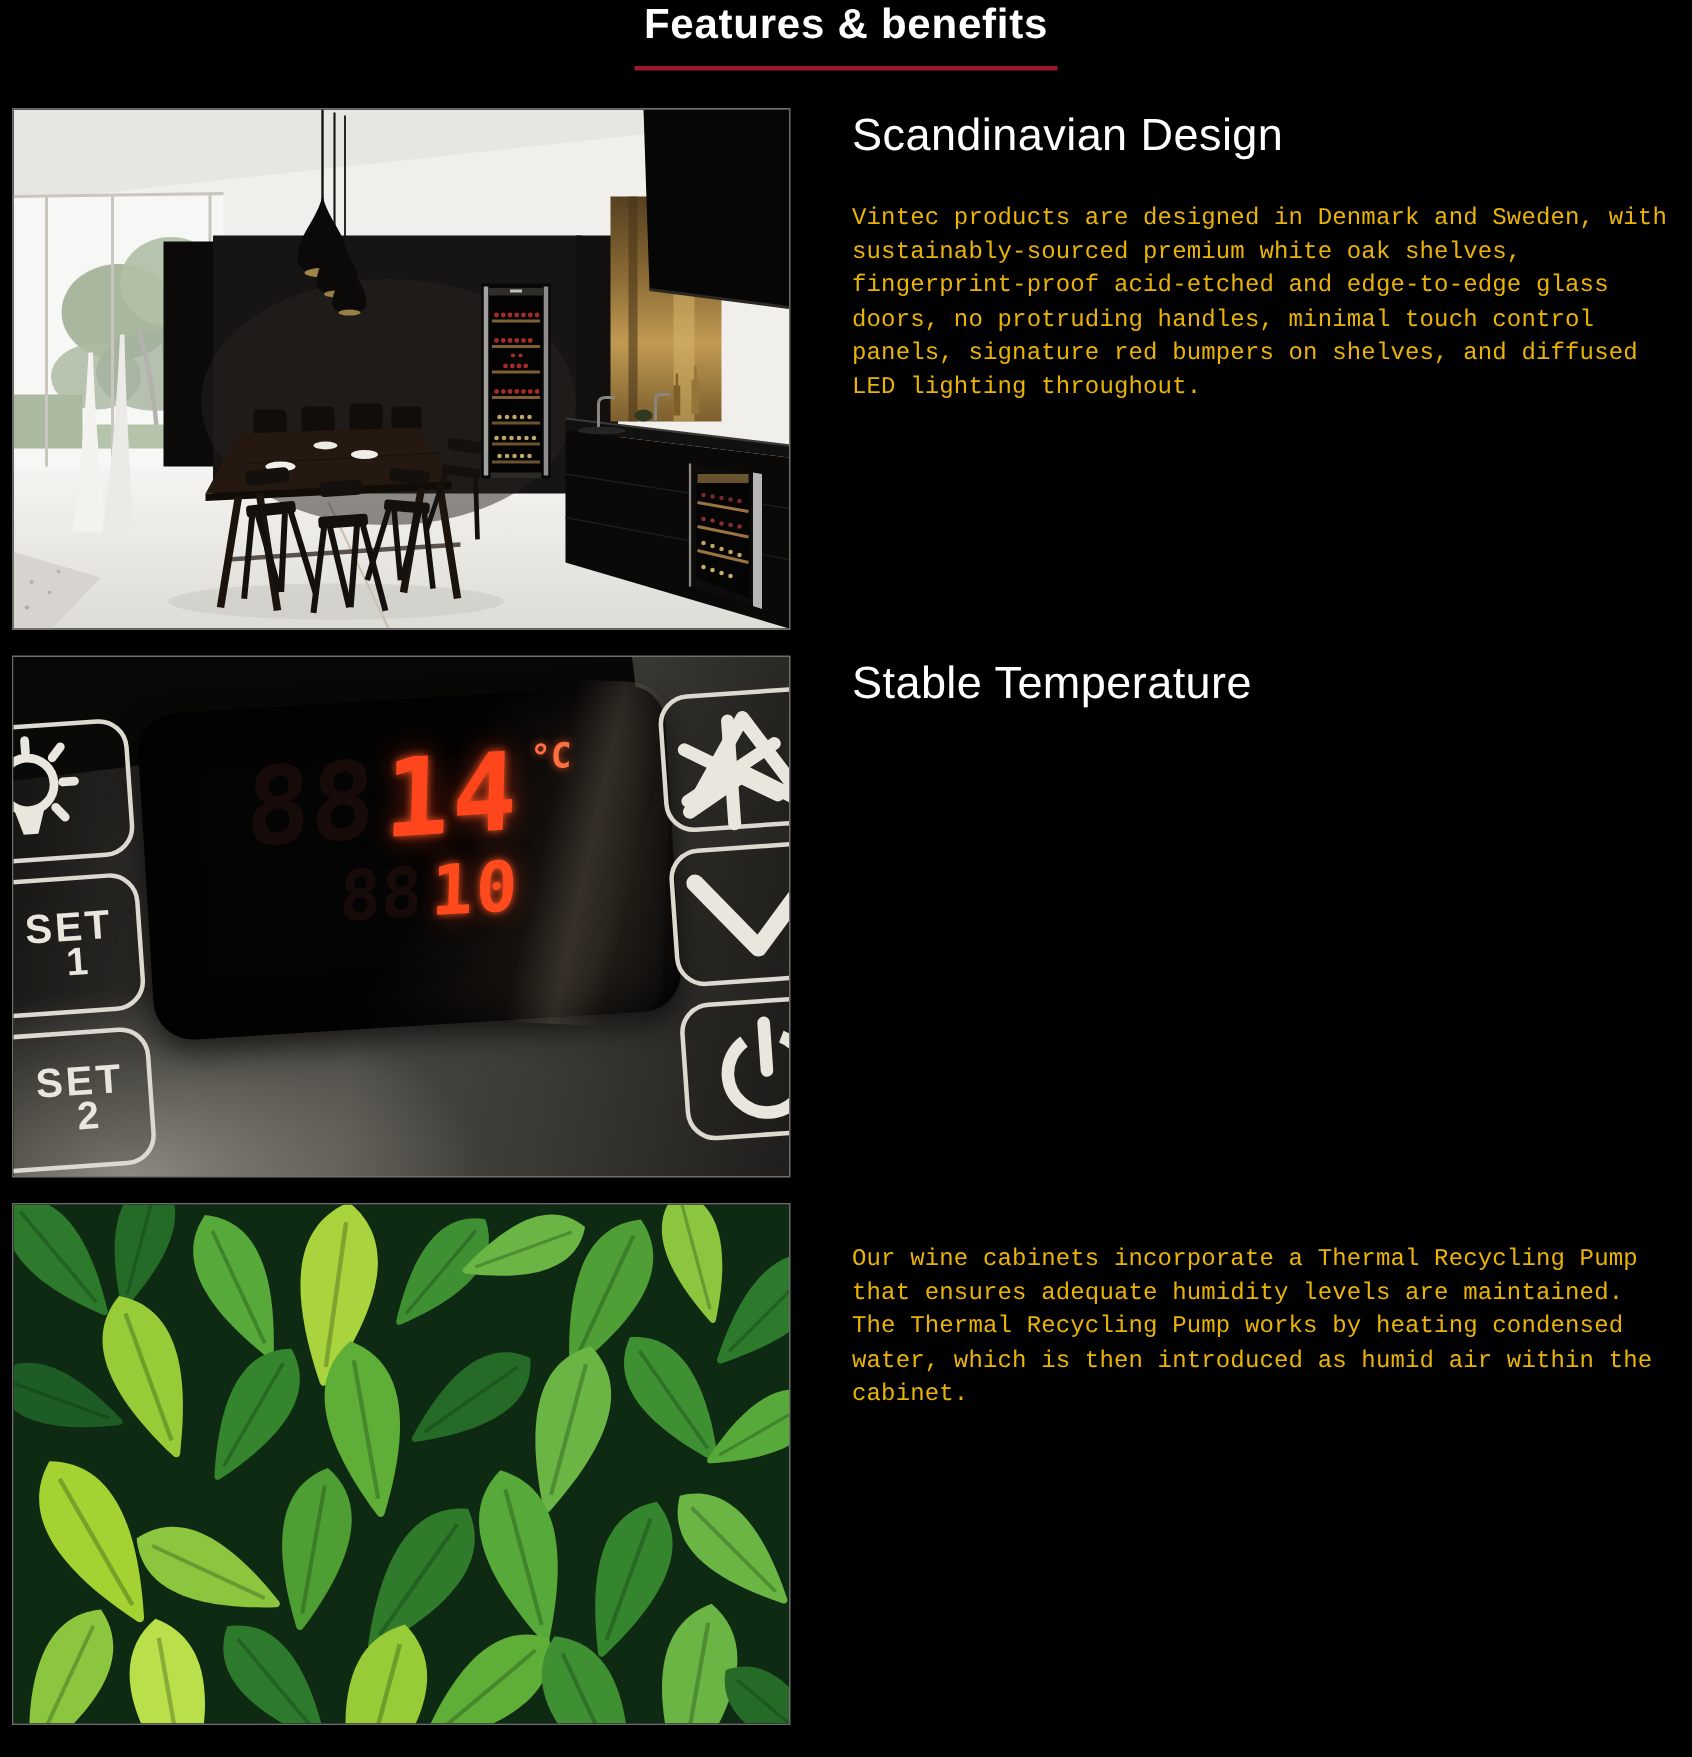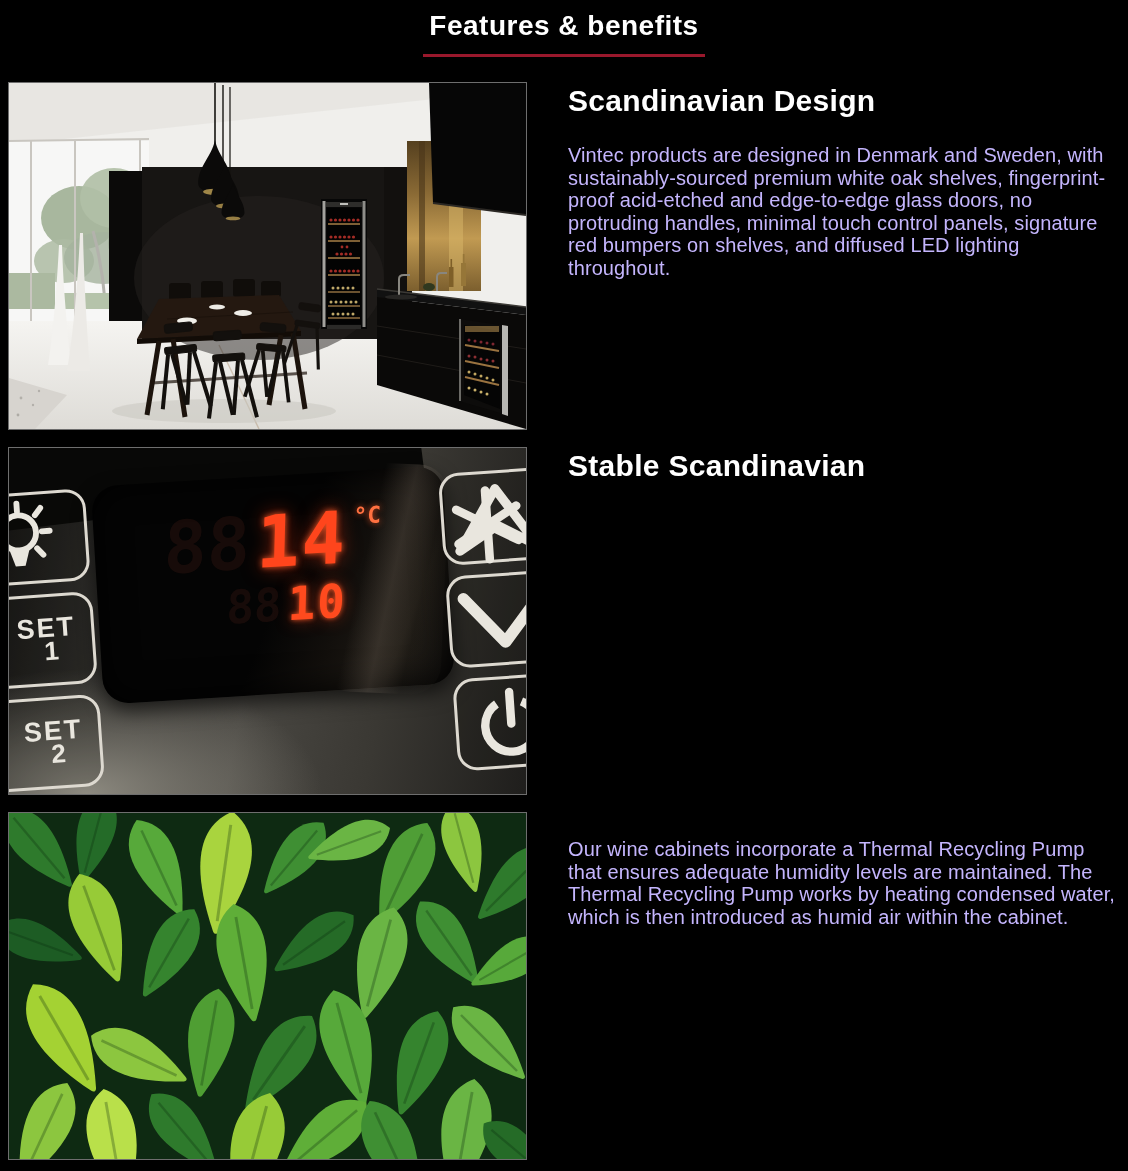--- a/index.html
+++ b/index.html
@@ -1,29 +1,29 @@
 <!DOCTYPE html>
 <html><head>
 <meta charset="utf-8">
 <style>
   html,body{margin:0;padding:0;background:#000;}
   body{width:1128px;min-height:1171px;font-family:"Liberation Sans",sans-serif;overflow:hidden;}
 
-  header{text-align:center;padding-top:10px;}
+  header{text-align:center;padding-top:0;}
   h1{display:inline-block;margin:0;padding:0 6px 12px;font-size:28px;font-weight:bold;
      color:#ffffff;letter-spacing:.5px;border-bottom:3px solid #99182C;}
 
   main{margin-top:25px;}
   .row{display:flex;align-items:flex-start;margin:0 0 17px 8px;}
   figure{margin:0;width:517px;height:346px;border:1px solid #6e6e6e;overflow:hidden;
          flex:none;position:relative;background:#000;}
   figure svg{display:block;width:100%;height:100%;}
   .copy{margin-left:41px;width:552px;}
-  h2{margin:2px 0 0;font-size:30px;font-weight:bold;color:#ffffff;letter-spacing:.3px;}
-  .copy p{margin:26px 0 0;font-size:20px;line-height:22.5px;color:#c4b5fd;letter-spacing:.1px;}
+  h2{margin:2px 0 0;font-size:30px;font-weight:normal;color:#ffffff;letter-spacing:.3px;}
+  .copy p{margin:26px 0 0;font-size:16px;line-height:22.5px;color:#eab308;letter-spacing:.1px;font-family:Liberation Mono, monospace;}
 
   
   .panel-scene{position:absolute;inset:0;
     background:
       radial-gradient(120% 95% at 15% 100%, #8d8a80 0%, rgba(141,138,128,0) 38%),
       linear-gradient(100deg,#151413 0%,#2d2c29 20%,#4a4843 48%,#3a3833 72%,#1f1e1c 100%);}
   .panel-scene::before{content:'';position:absolute;top:-70px;left:-50px;width:460px;height:130px;
       background:#080807;transform:rotate(-7deg);}
   .lcd{position:absolute;left:88px;top:28px;width:352px;height:218px;border-radius:26px;
       transform:rotate(-3.5deg);
@@ -382,21 +382,21 @@
           <div class="panel-btn">
             <svg width="46" height="46" viewBox="0 0 46 46">
               <circle cx="23" cy="25" r="14" fill="none" stroke="#e9e6de" stroke-width="4.5" stroke-dasharray="58 14 16 0"></circle>
               <path d="M23,7 V24" stroke="#e9e6de" stroke-width="4.5" stroke-linecap="round"></path>
             </svg>
           </div>
         </div>
       </div>
     </figure>
     <div class="copy">
-      <h2>Stable Scandinavian</h2>
+      <h2>Stable Temperature</h2>
     </div>
   </section>
 
   <section class="row">
     <figure>
       <svg viewBox="0 0 517 346" preserveAspectRatio="none">
         <defs>
           <g id="lf">
             <path d="M0,-46 C22,-33 27,-6 2,44 C1,46 -1,46 -2,44 C-27,-6 -22,-33 0,-46 Z"></path>
             <path d="M0,-36 L0,36" stroke="rgba(8,40,10,0.28)" stroke-width="2.2" fill="none"></path>

